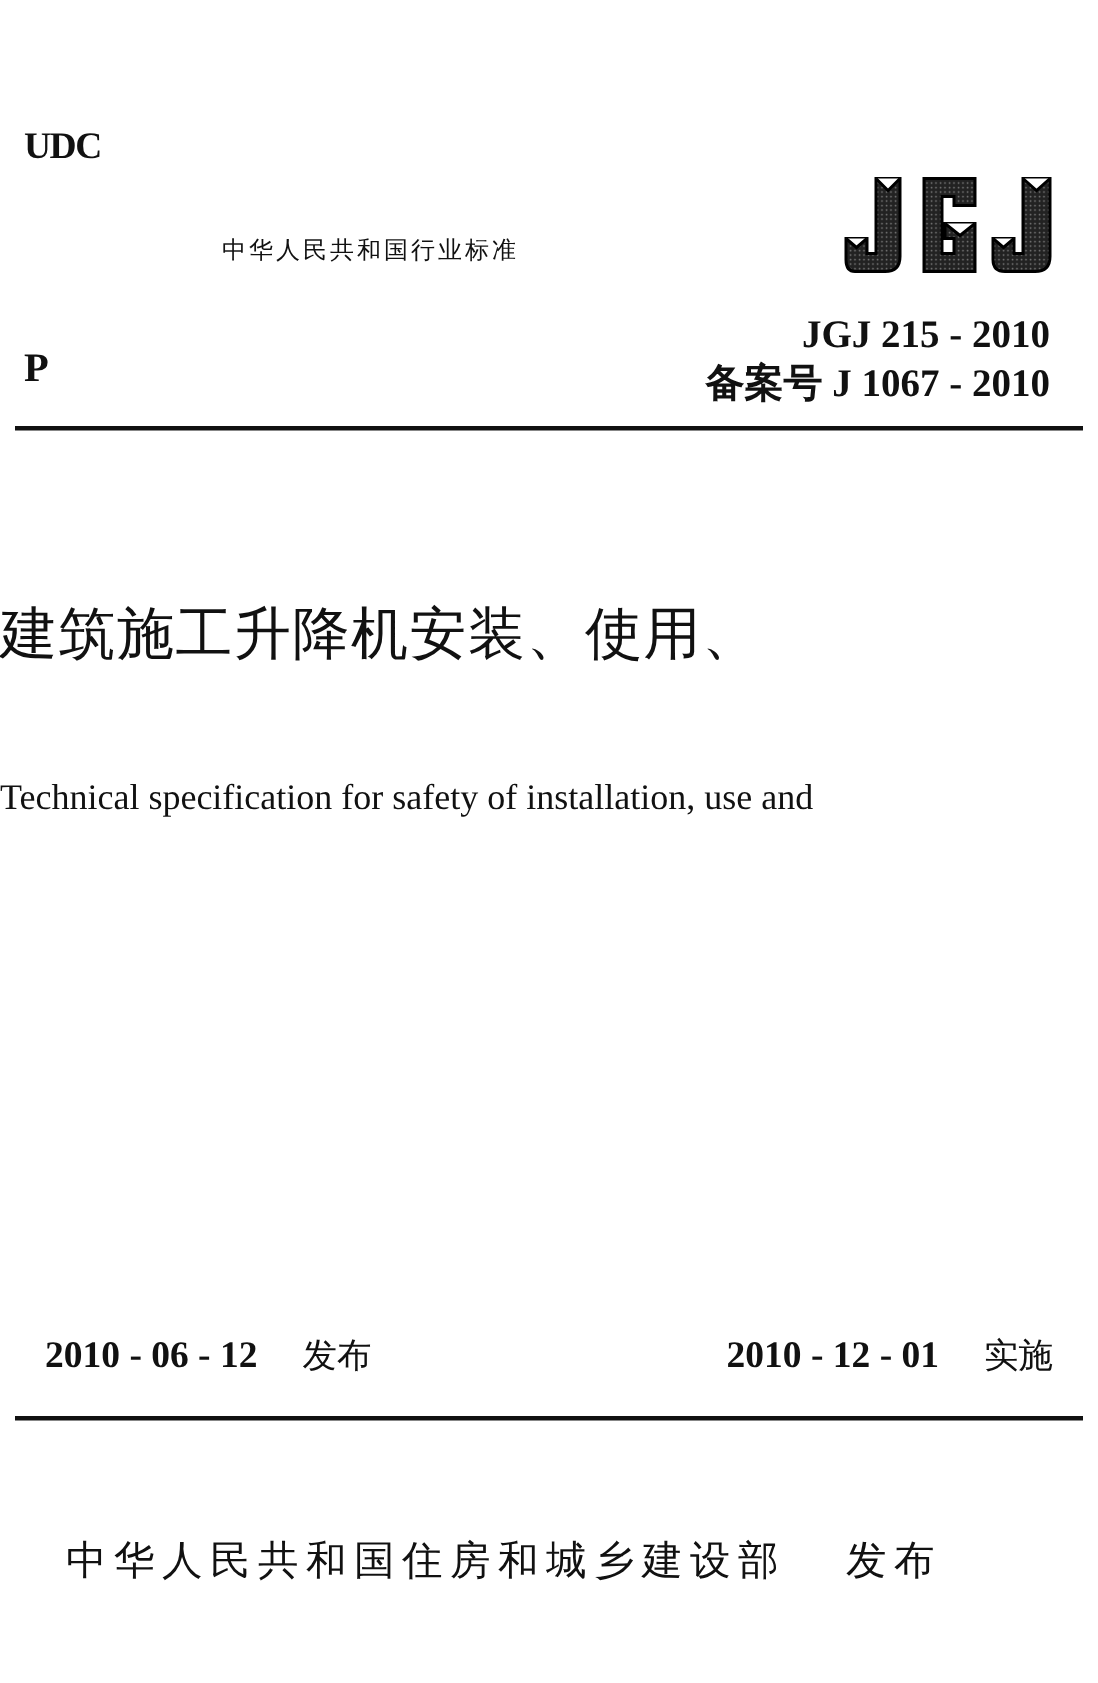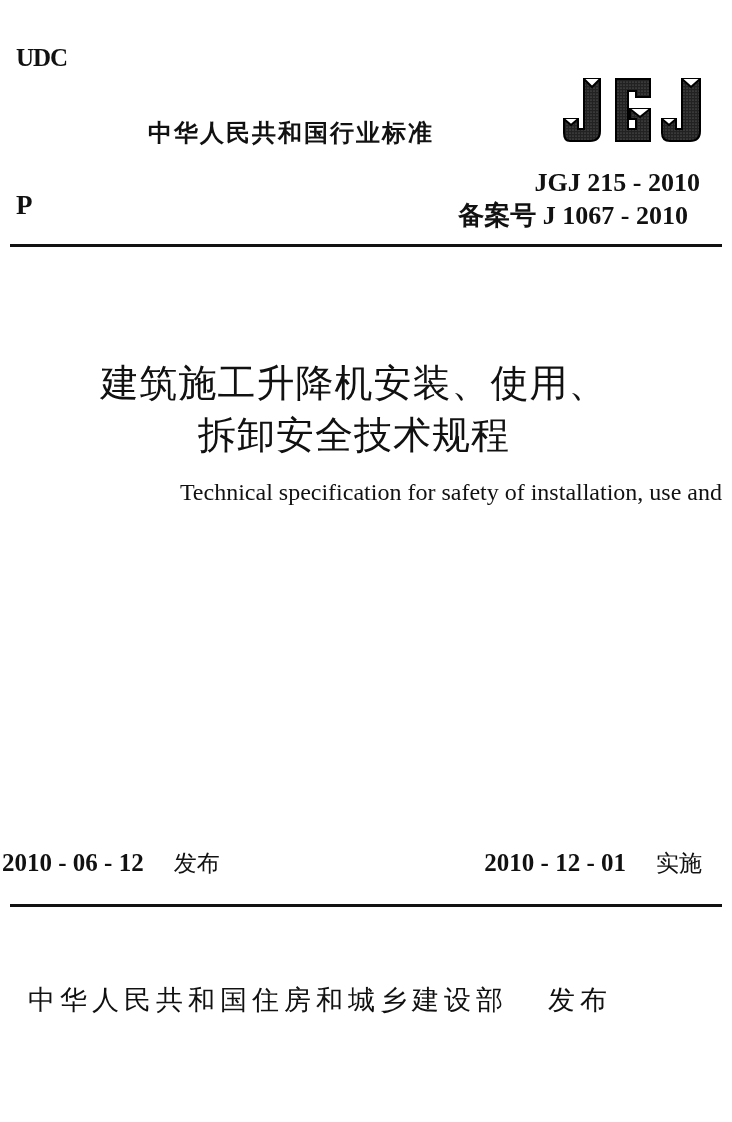--- a/index.html
+++ b/index.html
@@ -1,35 +1,35 @@
 <!DOCTYPE html>
 <html><head>
 <meta charset="utf-8">
 <style>
   html, body { margin: 0; padding: 0; background: #ffffff; }
   body { width: 732px; height: 1122px; position: relative; overflow: hidden; color: #111; }
-  .abs { position: absolute; }
+  .abs { position: absolute; margin-top: 40px; }
   .serif-b { font-family: "Liberation Serif", "DejaVu Serif", serif; font-weight: bold; }
   .serif { font-family: "Liberation Serif", "DejaVu Serif", serif; }
   .sans { font-family: "DejaVu Sans", "Liberation Sans", sans-serif; }
   #udc { left: 16px; top: 44px; font-size: 25px; letter-spacing: -1px; }
   #p-code { left: 16px; top: 190px; font-size: 27px; }
-  #header-cn { left: 148px; top: 117px; font-size: 24px; letter-spacing: 2px; font-weight: 700; }
+  #header-cn { left: 148px; top: 117px; font-size: 16px; letter-spacing: 2px; font-weight: 400; }
   #logo { left: 560px; top: 75px; width: 145px; height: 70px; }
   #std-no { right: 32px; top: 168px; font-size: 26px; text-align: left; }
-  #record-no { right: 44px; top: 198px; font-size: 26px; text-align: left; }
+  #record-no { right: 32px; top: 198px; font-size: 26px; text-align: left; }
   .rule { left: 10px; width: 712px; height: 3px; background: #111; }
   #rule-top { top: 244px; }
   #rule-bottom { top: 904px; }
-  #title-cn { left: 0; width: 708px; top: 357px; text-align: center; font-size: 38px; line-height: 52px; font-weight: normal; letter-spacing: 1px; }
-  #title-en { left: 18px; width: 704px; top: 473px; text-align: right; font-size: 24px; line-height: 38px; }
-  #issue-date { left: 2px; top: 848px; font-size: 25px; }
+  #title-cn { left: 0; width: 708px; top: 357px; text-align: left; font-size: 38px; line-height: 52px; font-weight: normal; letter-spacing: 1px; }
+  #title-en { left: 0; width: 704px; top: 473px; text-align: left; font-size: 24px; line-height: 38px; }
+  #issue-date { left: 30px; top: 848px; font-size: 25px; }
   #impl-date { right: 30px; top: 848px; font-size: 25px; text-align: left; }
   .date-label { font-family: "DejaVu Sans", sans-serif; font-weight: normal; margin-left: 30px; font-size: 23px; }
-  #publisher { left: 28px; top: 982px; font-size: 27px; letter-spacing: 5px; }
+  #publisher { left: 44px; top: 982px; font-size: 27px; letter-spacing: 5px; }
   #publisher .pub-action { margin-left: 40px; }
 </style>
 </head>
 <body>
 
 <div id="udc" class="abs serif-b">UDC</div>
 <div id="p-code" class="abs serif-b">P</div>
 <div id="header-cn" class="abs sans">中华人民共和国行业标准</div>
 
 <div id="logo" class="abs">
@@ -60,21 +60,20 @@
   </svg>
 </div>
 
 <div id="std-no" class="abs serif-b">JGJ 215 - 2010</div>
 <div id="record-no" class="abs serif-b">备案号 J 1067 - 2010</div>
 
 <div id="rule-top" class="abs rule"></div>
 
 <div id="title-cn" class="abs serif">
   <div>建筑施工升降机安装、使用、</div>
-  <div>拆卸安全技术规程</div>
 </div>
 
 <div id="title-en" class="abs serif">
   <div>Technical specification for safety of installation, use and</div>
 </div>
 
 <div id="issue-date" class="abs serif-b">
   <span>2010 - 06 - 12</span><span class="date-label">发布</span>
 </div>
 <div id="impl-date" class="abs serif-b">

